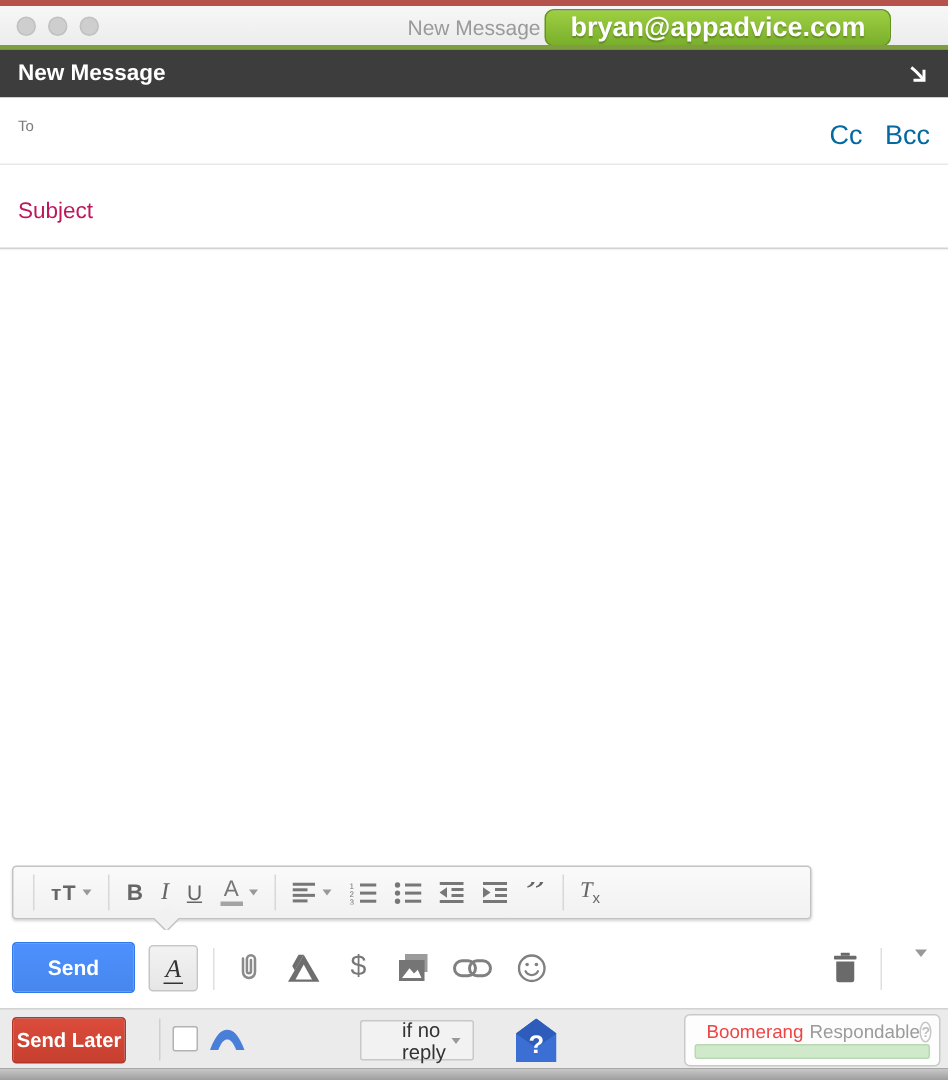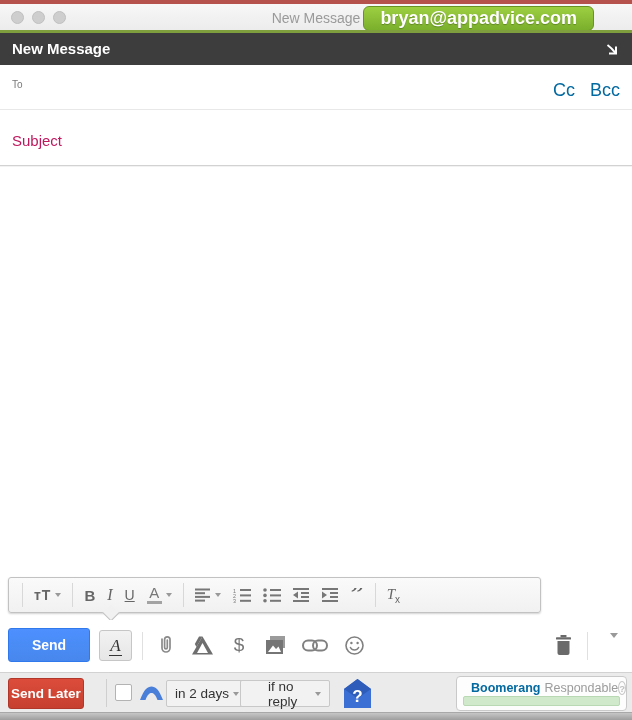--- a/index.html
+++ b/index.html
@@ -89,26 +89,26 @@
     background:linear-gradient(#dc4c3b,#c63f2f); border:1px solid #b0372a; color:#fff;
     font-size:13.5px; font-weight:bold; text-align:center; line-height:29px; cursor:pointer; }
   .boom-sep { position:absolute; left:106px; top:6px; width:1px; height:28px; background:#cfcfcf; }
   .boom-check { position:absolute; left:115px; top:11px; width:17px; height:17px; background:#fff;
     border:1px solid #b3b3b3; border-radius:2px; cursor:pointer; }
   .boom-icon { position:absolute; left:139px; top:12px; cursor:pointer; }
   .boom-dd { position:absolute; top:7px; height:27px; background:#f2f2f2; border:1px solid #c8c8c8;
     border-radius:2px; font-size:13.5px; color:#333; display:flex; align-items:center;
     padding:0 8px; cursor:pointer; }
   .dd-schedule { left:166px; }
-  .dd-condition { left:240px; width:90px; justify-content:space-between;padding-left:27px; }
+  .dd-condition { left:240px; width:76px; justify-content:space-between;padding-left:27px; }
   .boom-help { position:absolute; left:344px; top:6px; width:27px; height:29px; cursor:pointer; }
   .respondable { position:absolute; left:456px; top:3px; width:171px; height:35px; background:#fdfdfd;
     border:1px solid #c9c9c9; border-radius:4px; }
   .resp-top { display:flex; align-items:center; padding:4px 6px 0 8px; }
-  .resp-brand { font-size:12.5px; font-weight:bold; color:#0369a1; margin-left:6px; }
+  .resp-brand { font-size:12.5px; font-weight:normal; color:#ef4444; margin-left:6px; }
   .resp-suffix { font-size:12.5px; color:#9b9b9b; margin-left:4px; }
   .resp-q { margin-left:auto; width:14px; height:14px; border:1.5px solid #c6c6c6; border-radius:50%;
     color:#c0c0c0; font-size:9.5px; font-weight:bold; text-align:center; line-height:13px; cursor:pointer; }
   .resp-bar { position:absolute; left:6px; right:6px; bottom:4px; height:10px; background:#cfe9ca;
     border:1px solid #b9d9b4; border-radius:2px; }
 
   .bottom-strip { position:absolute; top:712px; left:0; width:632px; height:8px;
     background:linear-gradient(#c6c6c6,#9e9e9e); border-top:1px solid #a8a8a8; }
 </style>
 </head>
@@ -310,24 +310,20 @@
     <div class="boom-sep"></div>
 
     <div class="boom-check"></div>
 
     <div class="boom-icon">
       <svg width="25" height="16" viewBox="0 0 25 16">
         <path d="M1 15 C5 4.5, 8.5 1.5, 12.5 1.5 C16.5 1.5, 20 4.5, 24 15 L18.5 15 C16.3 9.5, 14.5 8, 12.5 8 C10.5 8, 8.7 9.5, 6.5 15 Z" fill="#4a7fd9"></path>
       </svg>
     </div>
 
-    <div class="boom-dd dd-schedule">
-      <span>in 2 days</span>
-      <span class="caret sm"></span>
-    </div>
 
     <div class="boom-dd dd-condition">
       <span>if no reply</span>
       <span class="caret sm"></span>
     </div>
 
     <div class="boom-help">
       <svg width="27" height="29" viewBox="0 0 27 29">
         <polygon points="13.5,0 27,10 27,29 0,29 0,10" fill="#3b6fd4"></polygon>
         <polygon points="0,10 13.5,0 27,10 13.5,19.5" fill="#2d5cba"></polygon>

